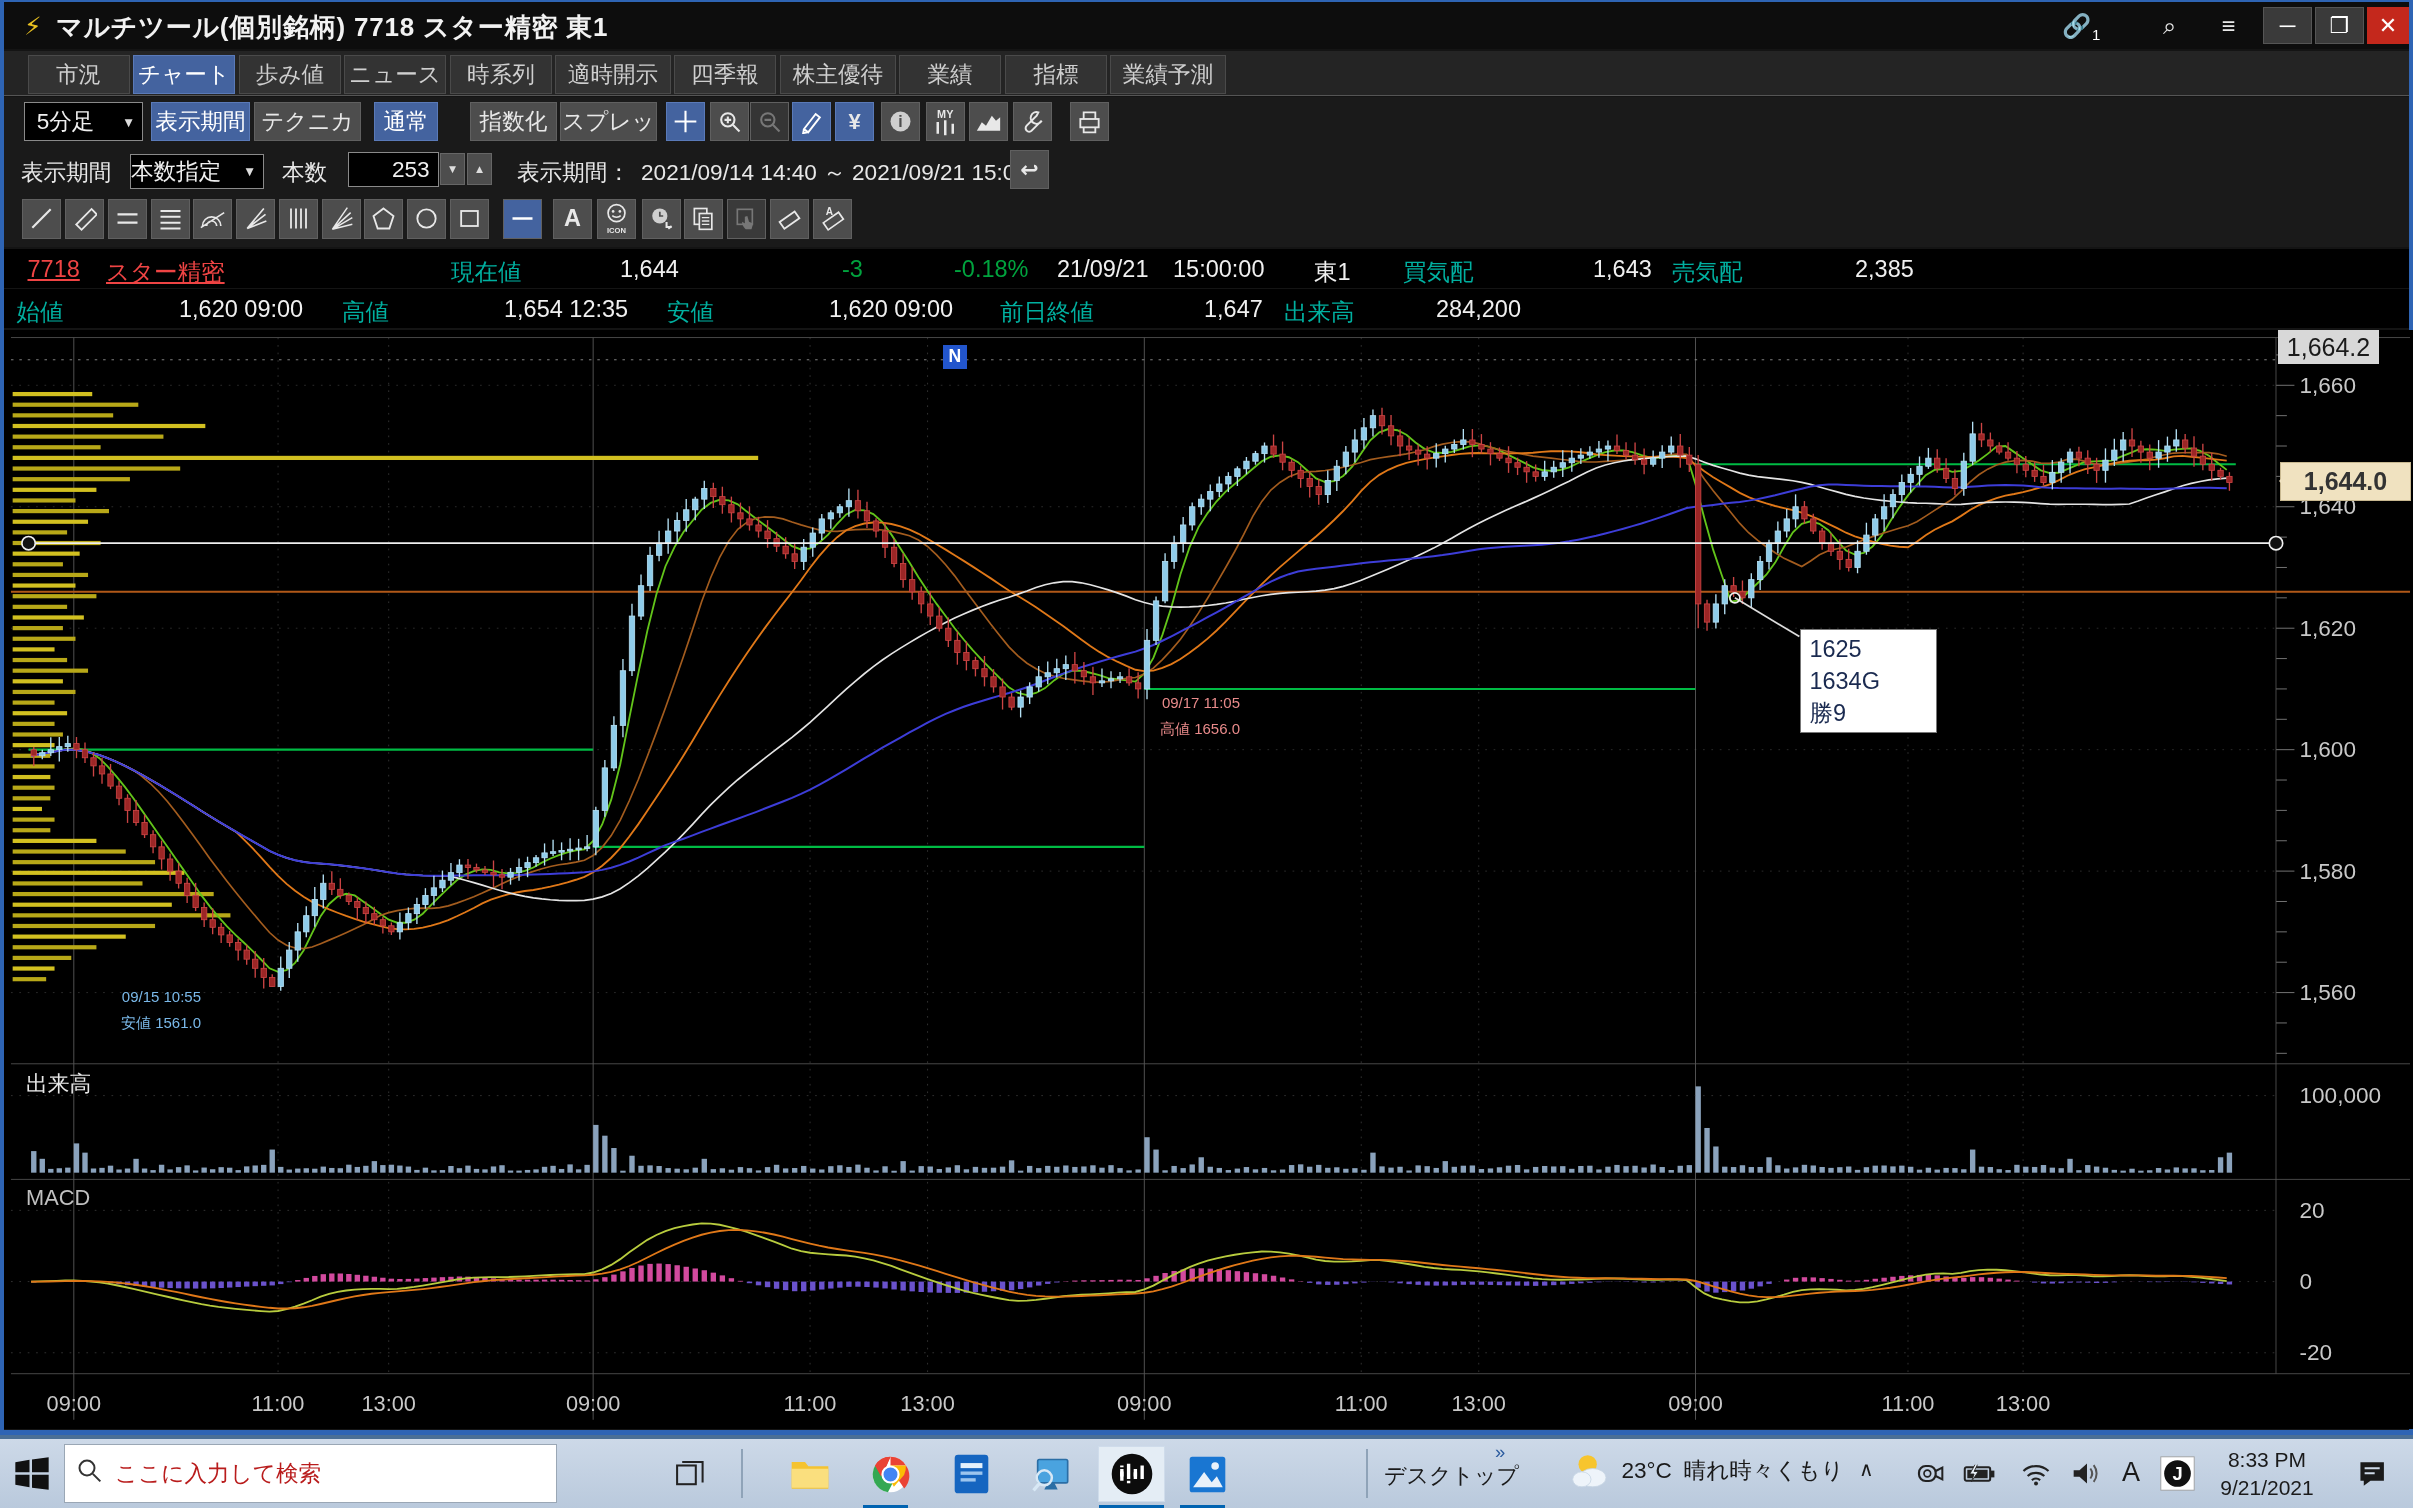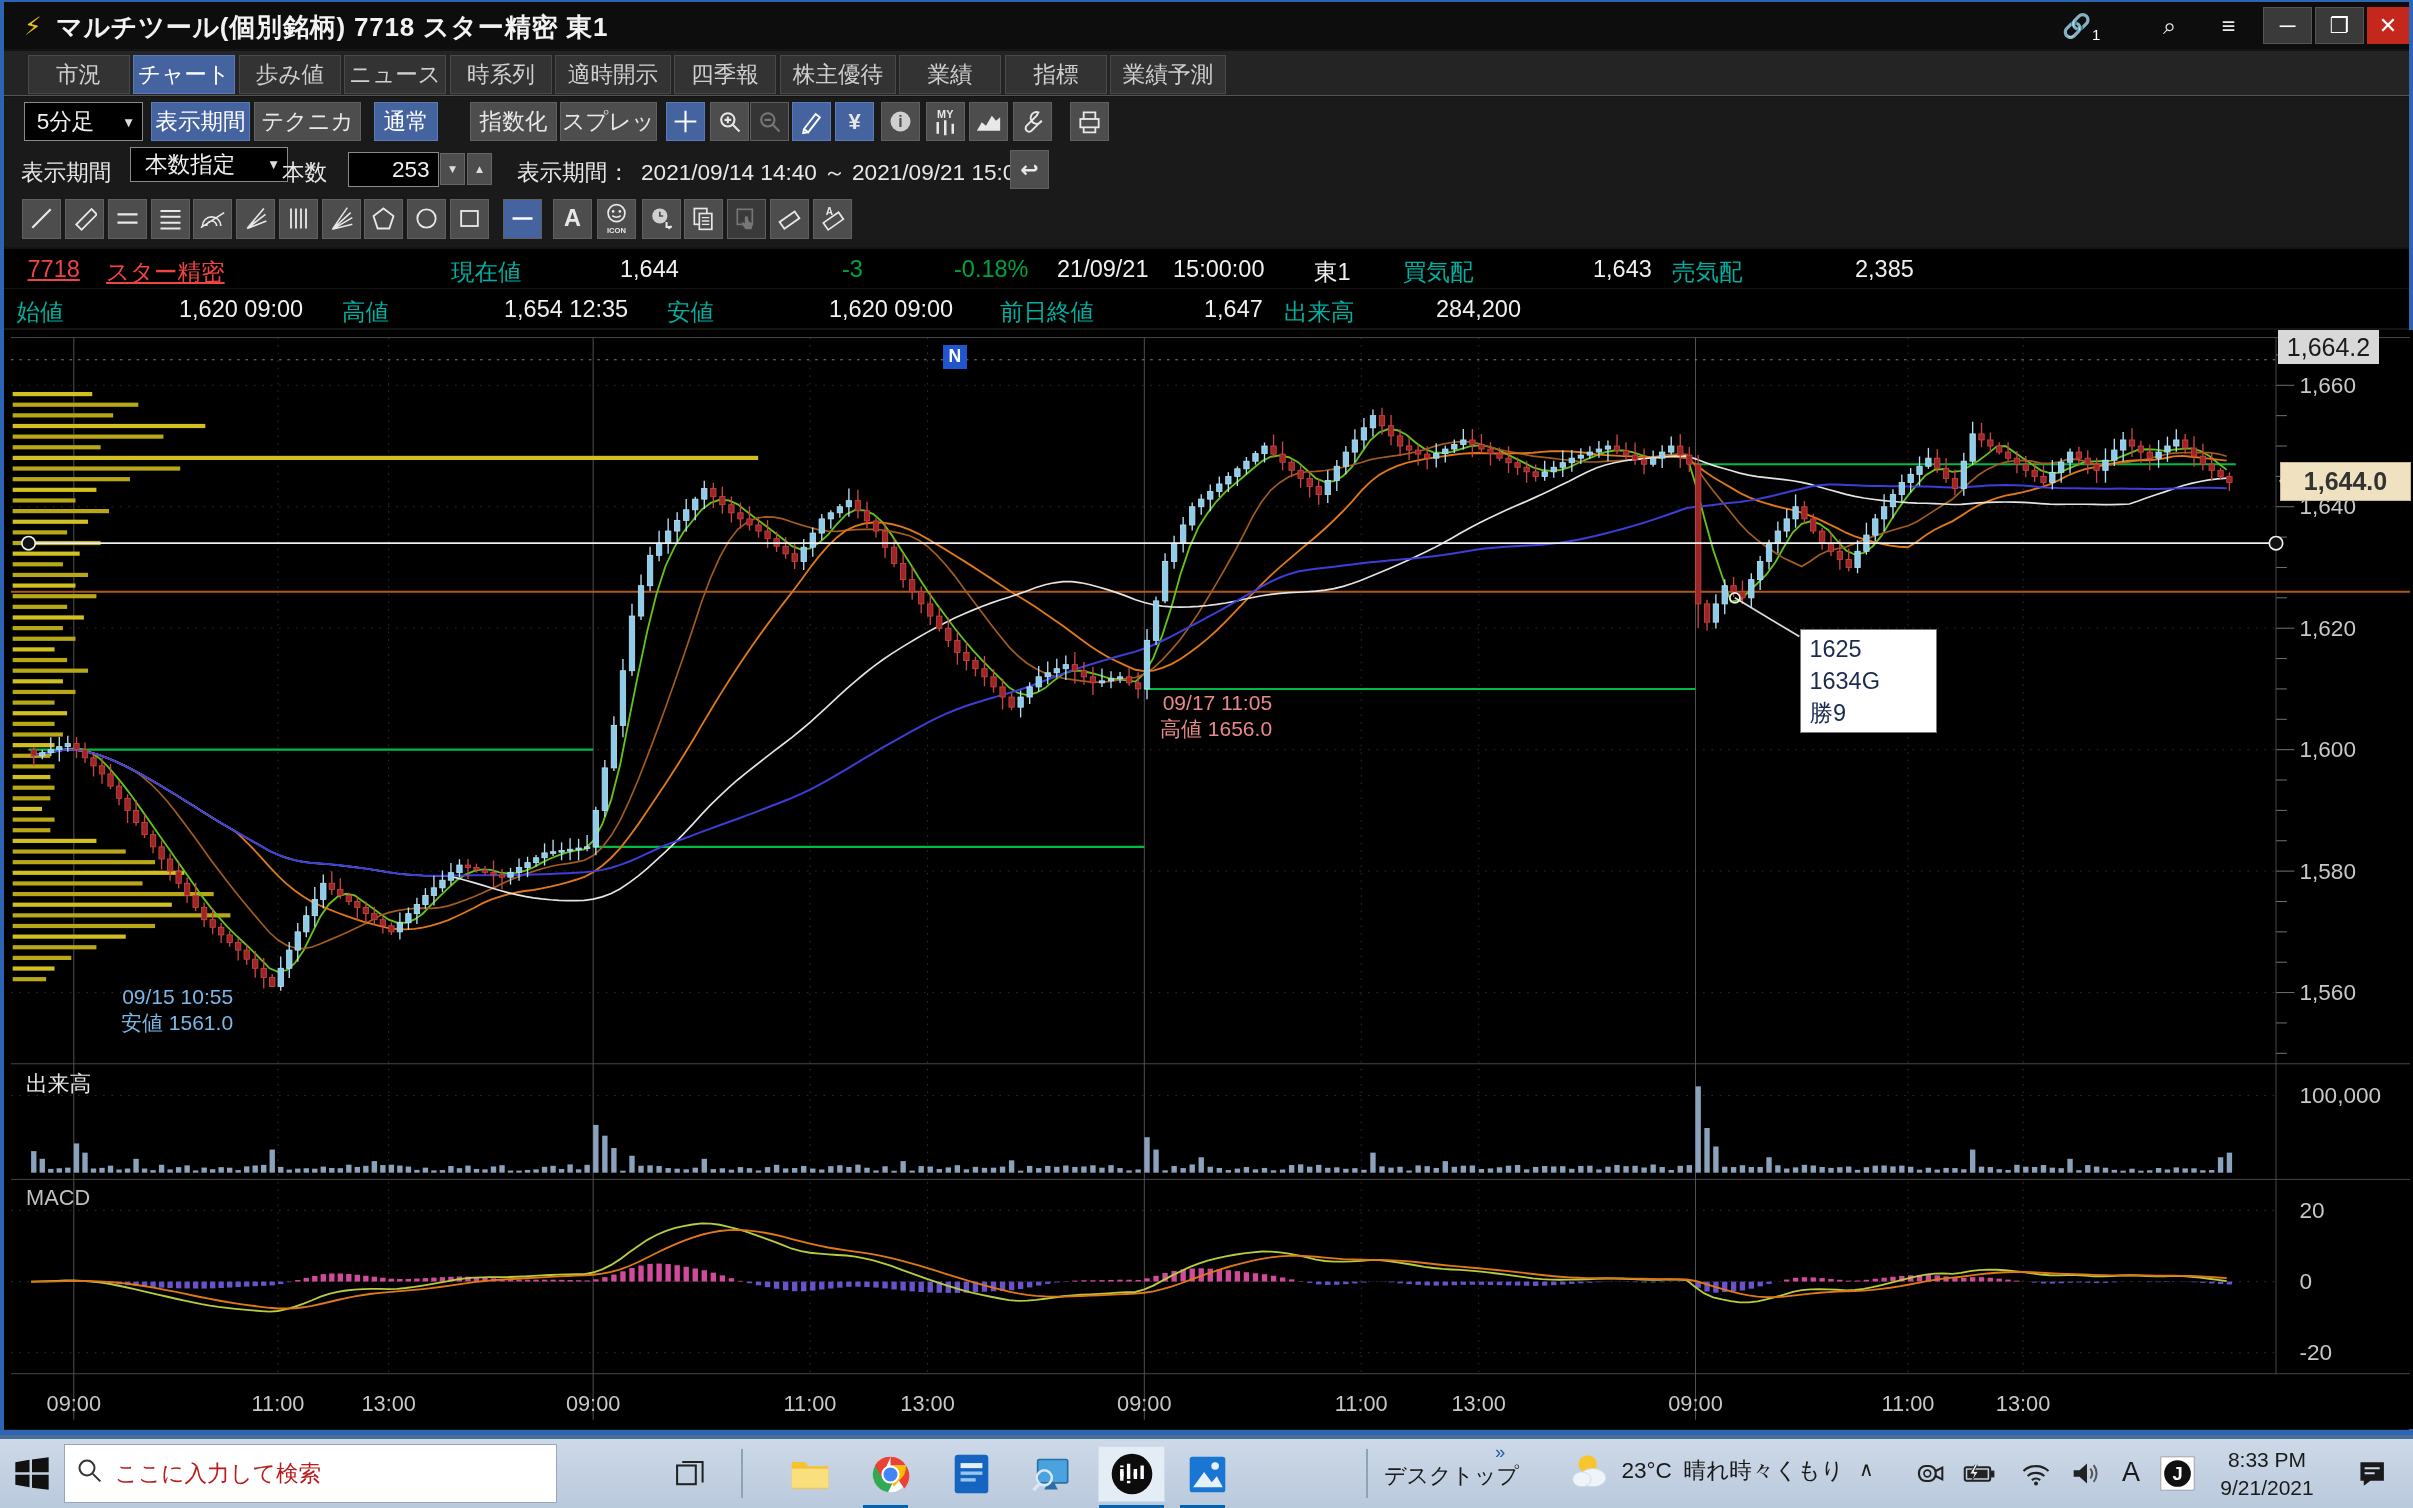--- a/index.html
+++ b/index.html
@@ -52,21 +52,21 @@
   #quote1,#quote2{position:absolute;left:0;width:100%;height:39px;background:#000;font-size:23.5px;}
   #quote1{top:247px;}#quote2{top:287px;}
   .q{position:absolute;top:6.7px;white-space:nowrap;}
   .q.teal{color:#00b0a0;}
   .q.yellow{color:#ef4444;text-decoration:underline;}
   .q.white{color:#f0f0f0;}
   .q.green{color:#00a33e;}
   
   #chart-wrap{position:absolute;left:0;top:328px;width:2413px;height:1099px;background:#000;}
   #chart-svg{position:absolute;left:0;top:0;}
-  .anno{position:absolute;font-size:21px;line-height:26px;white-space:nowrap;text-align:right;}
+  .anno{position:absolute;font-size:15px;line-height:26px;white-space:nowrap;text-align:right;}
   #anno-high{left:1156px;top:360px;color:#e88a8a;}
   #anno-low{left:117px;top:654px;color:#7ab8e8;}
   #label-top{position:absolute;left:2274px;top:0px;width:101px;height:34px;background:#d8d8d8;color:#1a1a1a;
     font-size:25px;text-align:center;line-height:34px;}
   #label-cur{position:absolute;left:2276px;top:132px;width:131px;height:39px;background:#f0e2c0;border:0.8px solid #c8b890;
     color:#333;font-size:25px;font-weight:bold;text-align:center;line-height:37px;}
   #label-cur:before{content:"";position:absolute;left:-13.4px;top:6.7px;border:11.7px solid transparent;border-right-color:#f0e2c0;}
   #news-badge{position:absolute;left:939px;top:15px;width:23.5px;height:23.5px;background:#2255cc;color:#fff;
     font-size:17.6px;font-weight:bold;text-align:center;line-height:23.5px;}
   #tooltip{position:absolute;left:1796px;top:299px;width:137px;height:104px;background:#fff;border:0.8px solid #777;
@@ -179,21 +179,21 @@
     <div class="ibtn" style="left:1066px">
       <svg width="25" height="25" viewBox="0 0 30 30">
           <rect x="4" y="12" width="22" height="10" fill="none" stroke="#e8e8e8" stroke-width="2.2"></rect>
           <path d="M8 12 V4 h14 v8 M8 22 v6 h14 v-6" fill="none" stroke="#e8e8e8" stroke-width="2.2"></path>
         </svg>
       </div>
   </div>
 
   <div id="toolbar2">
     <div class="lbl" style="left:17px">表示期間</div>
-    <div class="ddl" style="left:126px;top:2px;width:158px;height:35px;line-height:34px;padding-left:14px">
+    <div class="ddl" style="left:126px;top:9px;width:134px;height:35px;line-height:34px;padding-left:0">
       <span>本数指定</span>
       <span class="arr">▼</span>
     </div>
     <div class="lbl" style="left:278px">本数</div>
     <div class="ddl" style="left:344px;top:6.7px;width:91px;height:35px;line-height:34px;text-align:right;padding-right:8.4px"><span>253</span></div>
     <div class="spin" style="left:436px">▼</div>
     <div class="spin" style="left:463px">▲</div>
     <div class="lbl" style="left:513px">表示期間：</div>
     <div class="lbl" style="left:637px">2021/09/14 14:40 ～ 2021/09/21 15:00</div>
     <div class="ibtn" style="left:1006px;top:5px">

